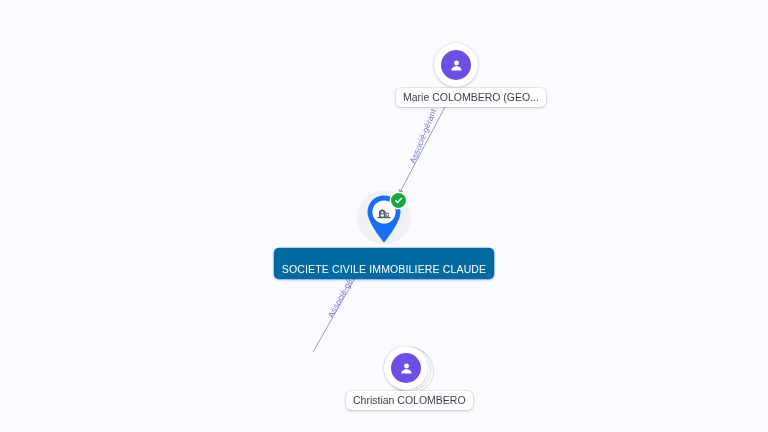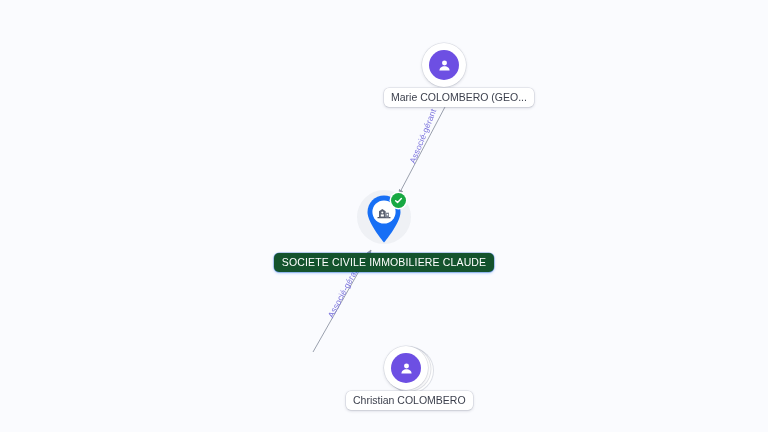--- a/index.html
+++ b/index.html
@@ -163,22 +163,22 @@
     box-shadow: 0 0 0 1.5px #ffffff;
     display: flex;
     align-items: center;
     justify-content: center;
   }
 
   #company-label {
     display: inline-block;
     position: relative;
     margin-top: -4px;
-    padding: 3px 8px 4px 8px;
-    background: #14532d;
+    padding: 15px 8px 4px 8px;
+    background: #0369a1;
     border-radius: 5px;
     font-size: 10.5px;
     line-height: 12px;
     letter-spacing: 0.15px;
     color: #ffffff;
     white-space: nowrap;
     box-shadow: 0 1px 3px rgba(23,111,245,0.38), 0 0 0 0.5px rgba(14,80,190,0.5);
   }
 </style>
 </head>
@@ -195,21 +195,21 @@
 
     <path id="edge-path-top" d="M 455 88 L 399 194" stroke="#9aa0ad" stroke-width="1" fill="none" marker-end="url(#arrow-head)"></path>
 
     <path id="edge-path-bottom" d="M 313 352 L 371 250" stroke="#9aa0ad" stroke-width="1" fill="none" marker-end="url(#arrow-head)"></path>
   </svg>
 
   <div class="edge-label" id="edge-label-top">Associé-gérant</div>
 
   <div class="edge-label" id="edge-label-bottom">Associé-gérant</div>
 
-  <div class="person-node" id="node-marie" style="left:444px; top:43px;">
+  <div class="person-node" id="node-marie" style="left:456px; top:43px;">
     <div class="avatar-wrap">
       <div class="avatar-ring"></div>
       <div class="avatar-circle">
         <svg width="17" height="17" viewBox="0 0 24 24" aria-hidden="true">
           <circle cx="12" cy="8.4" r="3.5" fill="#ffffff"></circle>
           <path d="M4.8 19.2c0-3.9 3.2-6.3 7.2-6.3s7.2 2.4 7.2 6.3z" fill="#ffffff"></path>
         </svg>
       </div>
     </div>
     <div class="node-label">Marie COLOMBERO (GEO...</div>

